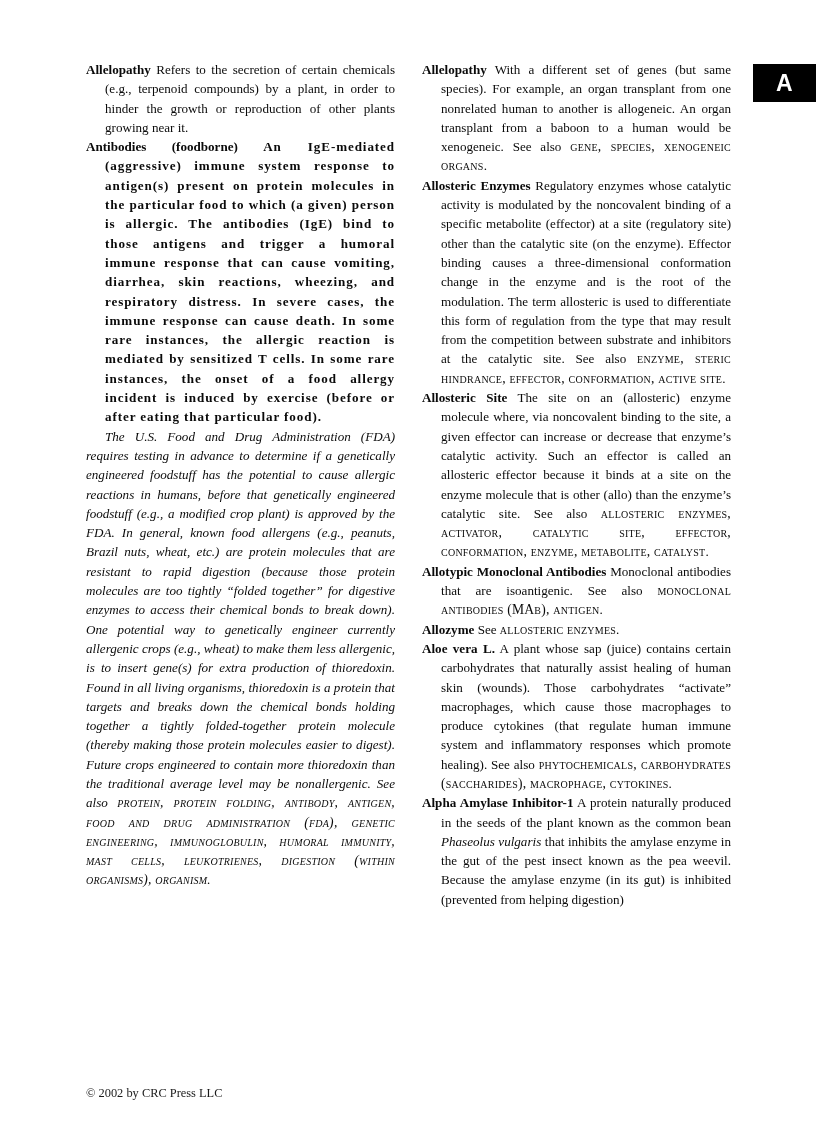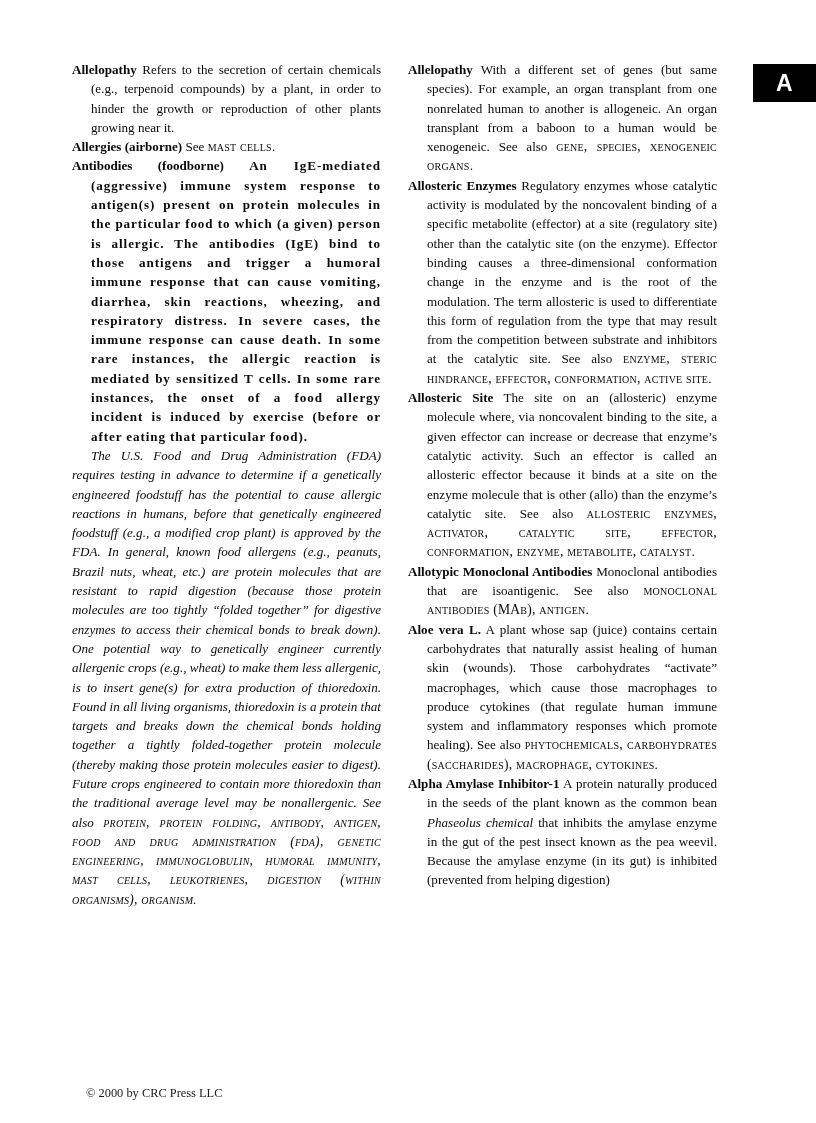--- a/index.html
+++ b/index.html
@@ -32,26 +32,25 @@
     font-weight: 700;
     display: flex;
     align-items: center;
     justify-content: center;
     letter-spacing: 0.5px;
   }
 
   
   .columns {
     position: absolute;
-    left: 72px;
+    left: 86px;
     top: 60px;
     width: 645px;
     display: flex;
-    gap: 15px;
-    justify-content: space-between;
+    gap: 27px;
   }
 
   .column {
     width: 309px;
     flex: 0 0 309px;
   }
 
   
   .entry {
     font-size: 13.1px;
@@ -115,24 +114,20 @@
 
   <div class="columns">
 
     <div class="column">
 
       <p class="entry">
         <span class="term">Allelopathy</span>
         <span>Refers to the secretion of certain chemicals (e.g., terpenoid compounds) by a plant, in order to hinder the growth or reproduction of other plants growing near it.</span>
       </p>
 
-      <p class="entry">
-        <span class="term">Allergies (airborne)</span>
-        <span>See </span><span class="sc">mast cells</span><span>.</span>
-      </p>
 
       <p class="entry">
         <span class="term">Antibodies (foodborne)</span>
         <span class="loose">An IgE-mediated (aggressive) immune system response to antigen(s) present on protein molecules in the particular food to which (a given) person is allergic. The antibodies (IgE) bind to those antigens and trigger a humoral immune response that can cause vomiting, diarrhea, skin reactions, wheezing, and respiratory distress. In severe cases, the immune response can cause death. In some rare instances, the allergic reaction is mediated by sensitized T cells. In some rare instances, the onset of a food allergy incident is induced by exercise (before or after eating that particular food).</span>
       </p>
 
       <p class="para">
         <span>The U.S. Food and Drug Administration (FDA) requires testing in advance to determine if a genetically engineered foodstuff has the potential to cause allergic reactions in humans, before that genetically engineered foodstuff (e.g., a modified crop plant) is approved by the FDA. In general, known food allergens (e.g., peanuts, Brazil nuts, wheat, etc.) are protein molecules that are resistant to rapid digestion (because those protein molecules are too tightly “folded together” for digestive enzymes to access their chemical bonds to break down). One potential way to genetically engineer currently allergenic crops (e.g., wheat) to make them less allergenic, is to insert gene(s) for extra production of thioredoxin. Found in all living organisms, thioredoxin is a protein that targets and breaks down the chemical bonds holding together a tightly folded-together protein molecule (thereby making those protein molecules easier to digest). Future crops engineered to contain more thioredoxin than the traditional average level may be nonallergenic. See also </span><span class="sc">protein, protein folding, antibody, antigen, food and drug administration (fda), genetic engineering, immunoglobulin, humoral immunity, mast cells, leukotrienes, digestion (within organisms), organism</span><span>.</span>
       </p>
 
@@ -154,30 +149,34 @@
       <p class="entry">
         <span class="term">Allosteric Site</span>
         <span>The site on an (allosteric) enzyme molecule where, via noncovalent binding to the site, a given effector can increase or decrease that enzyme’s catalytic activity. Such an effector is called an allosteric effector because it binds at a site on the enzyme molecule that is other (allo) than the enzyme’s catalytic site. See also </span><span class="sc">allosteric enzymes, activator, catalytic site, effector, conformation, enzyme, metabolite, catalyst</span><span>.</span>
       </p>
 
       <p class="entry">
         <span class="term">Allotypic Monoclonal Antibodies</span>
         <span>Monoclonal antibodies that are isoantigenic. See also </span><span class="sc">monoclonal antibodies (MAb), antigen</span><span>.</span>
       </p>
 
+      <p class="entry">
+        <span class="term">Allozyme</span>
+        <span>See </span><span class="sc">allosteric enzymes</span><span>.</span>
+      </p>
 
       <p class="entry">
         <span class="term-italic">Aloe vera L.</span>
         <span>A plant whose sap (juice) contains certain carbohydrates that naturally assist healing of human skin (wounds). Those carbohydrates “activate” macrophages, which cause those macrophages to produce cytokines (that regulate human immune system and inflammatory responses which promote healing). See also </span><span class="sc">phytochemicals, carbohydrates (saccharides), macrophage, cytokines</span><span>.</span>
       </p>
 
       <p class="entry">
         <span class="term">Alpha Amylase Inhibitor-1</span>
-        <span>A protein naturally produced in the seeds of the plant known as the common bean </span><span class="it">Phaseolus chemical</span><span> that inhibits the amylase enzyme in the gut of the pest insect known as the pea weevil. Because the amylase enzyme (in its gut) is inhibited (prevented from helping digestion)</span>
+        <span>A protein naturally produced in the seeds of the plant known as the common bean </span><span class="it">Phaseolus vulgaris</span><span> that inhibits the amylase enzyme in the gut of the pest insect known as the pea weevil. Because the amylase enzyme (in its gut) is inhibited (prevented from helping digestion)</span>
       </p>
 
     </div>
 
   </div>
 
-  <div class="footer">© 2000 by CRC Press LLC</div>
+  <div class="footer">© 2002 by CRC Press LLC</div>
 
 </div>
 
 </body></html>

